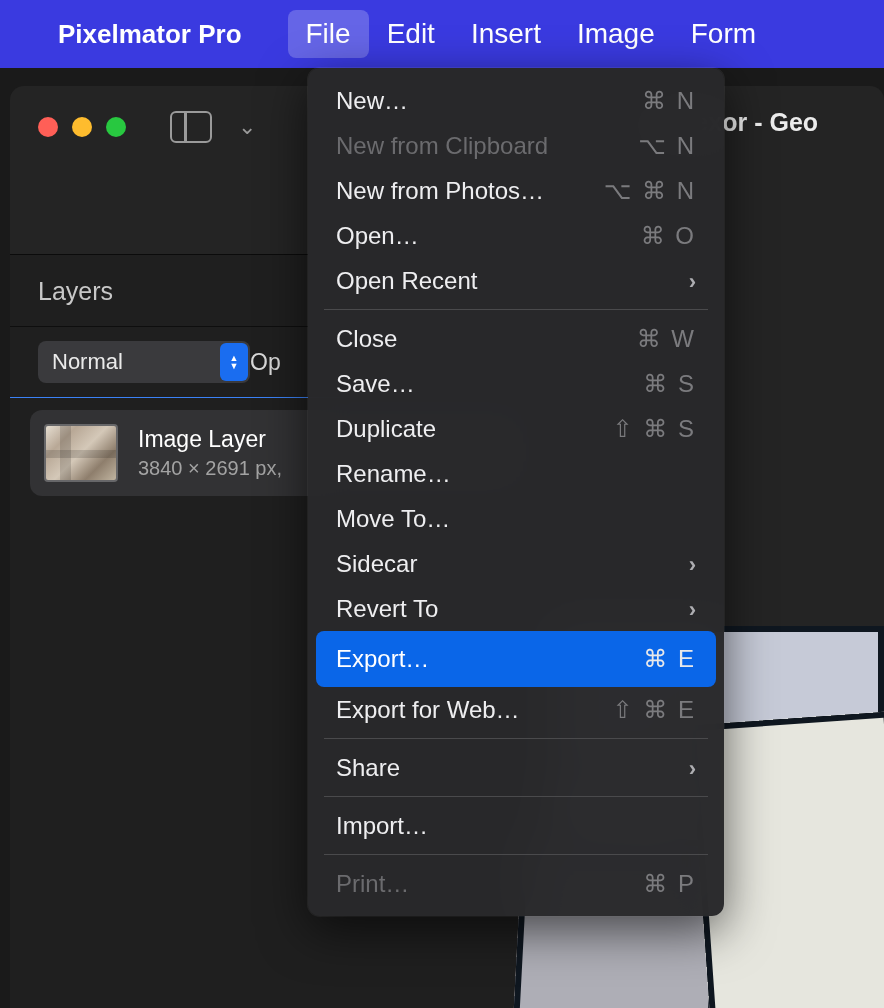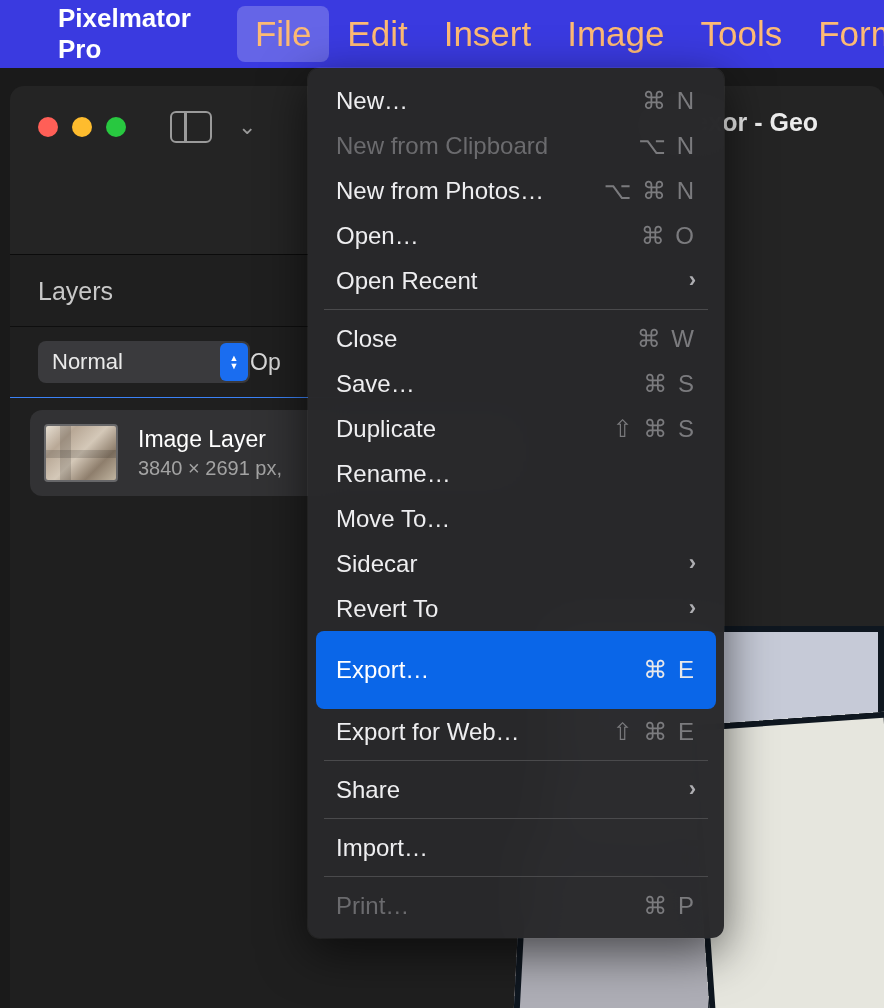--- a/index.html
+++ b/index.html
@@ -27,22 +27,22 @@
       font-size: 36px;
       margin-right: 26px;
     }
     .app-name {
       color: #fff;
       font-weight: 700;
       font-size: 26px;
       margin-right: 46px;
     }
     .menu-item {
-      color: #fdba74;
-      font-size: 35px;
+      color: #ffffff;
+      font-size: 28px;
       font-weight: 400;
       padding: 8px 18px;
       border-radius: 8px;
       cursor: pointer;
     }
     .menu-item.active {
       background: rgba(255,255,255,0.22);
     }
     
     .app-window {
@@ -196,34 +196,34 @@
       width: 416px;
       background: rgba(41,41,43,0.98);
       border-radius: 12px;
       box-shadow: 0 14px 48px rgba(0,0,0,0.6), 0 0 0 1px rgba(255,255,255,0.08);
       padding: 10px 0;
       z-index: 100;
       backdrop-filter: blur(20px);
     }
     .mi {
       display: flex;
-      align-items: flex-start;
+      align-items: flex-end;
       justify-content: space-between;
       padding: 8.5px 28px;
       color: #eeeef0;
       font-size: 24px;
       cursor: pointer;
     }
     .mi.disabled { color: #6b6b6e; cursor: default; }
     .mi.highlighted {
       background: #0a66e8;
       color: #fff;
       margin: 0 8px;
       border-radius: 8px;
-      padding: 25px 20px;
+      padding: 14px 20px;
     }
     .mi .sc {
       color: #7b7b7e;
       font-size: 24px;
       letter-spacing: 2px;
       display: flex;
       align-items: center;
       gap: 2px;
     }
     .mi.highlighted .sc { color: #e8e8ea; }
@@ -241,21 +241,20 @@
 </head>
 <body>
 
 <div class="menubar">
   <span class="apple-logo"></span>
   <span class="app-name">Pixelmator Pro</span>
   <span class="menu-item active">File</span>
   <span class="menu-item">Edit</span>
   <span class="menu-item">Insert</span>
   <span class="menu-item">Image</span>
-  <span class="menu-item">Tools</span>
   <span class="menu-item">Form</span>
 </div>
 
 <div class="app-window">
   <div class="toolbar">
     <div class="traffic-lights">
       <div class="tl tl-red"></div>
       <div class="tl tl-yel"></div>
       <div class="tl tl-grn"></div>
     </div>

